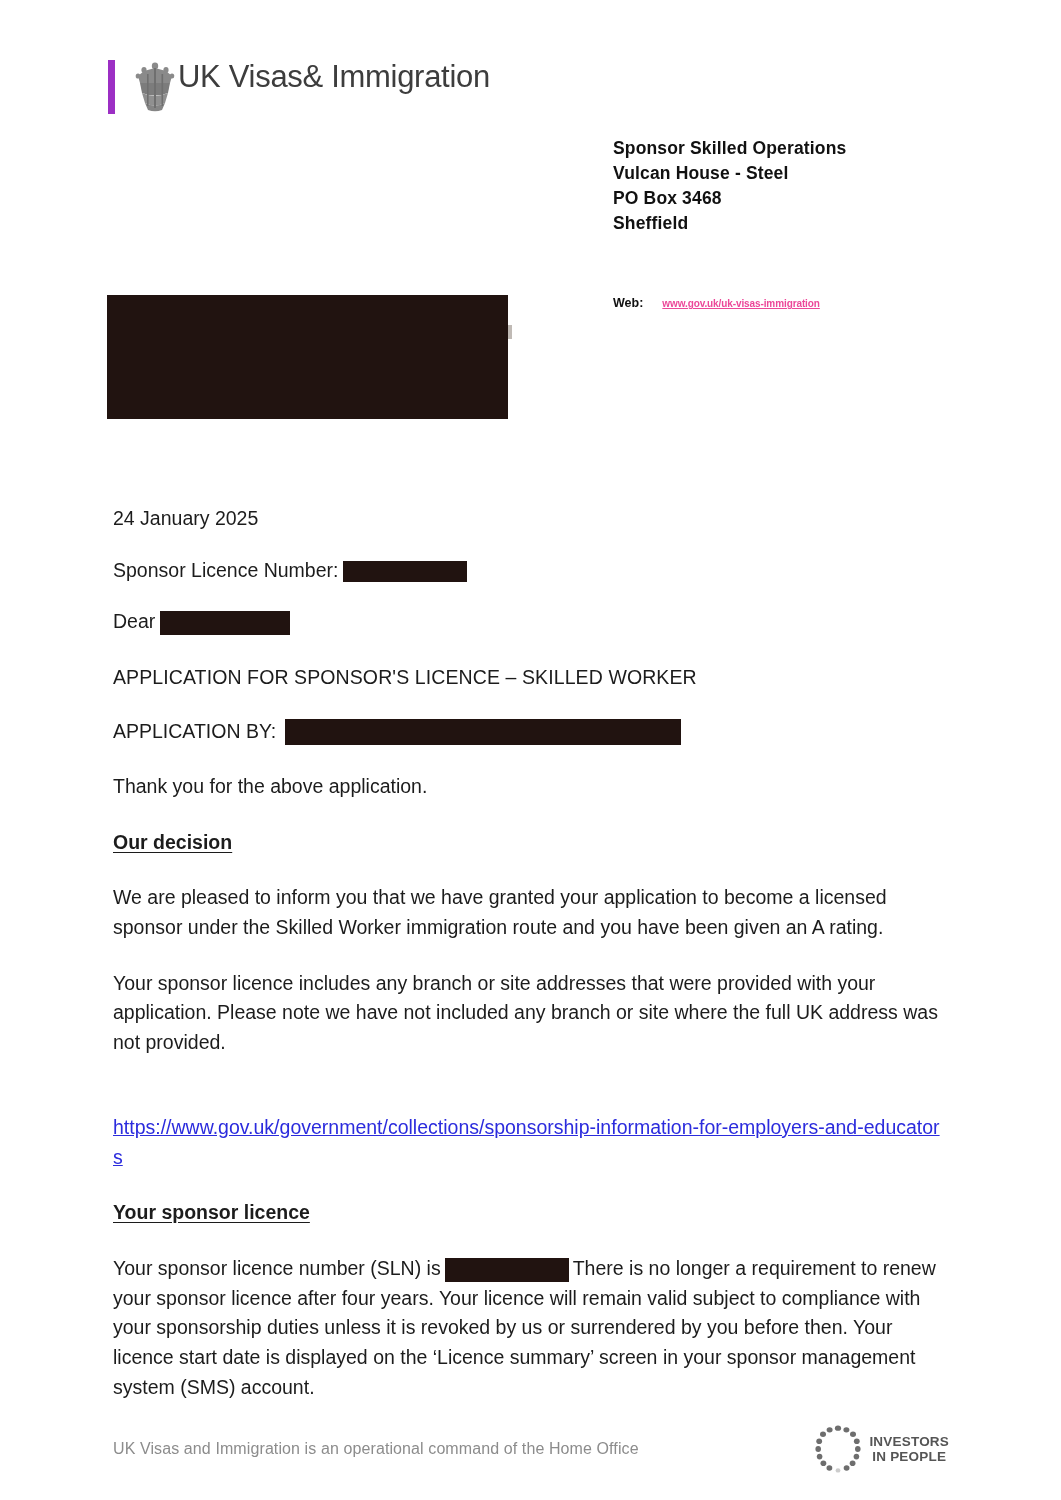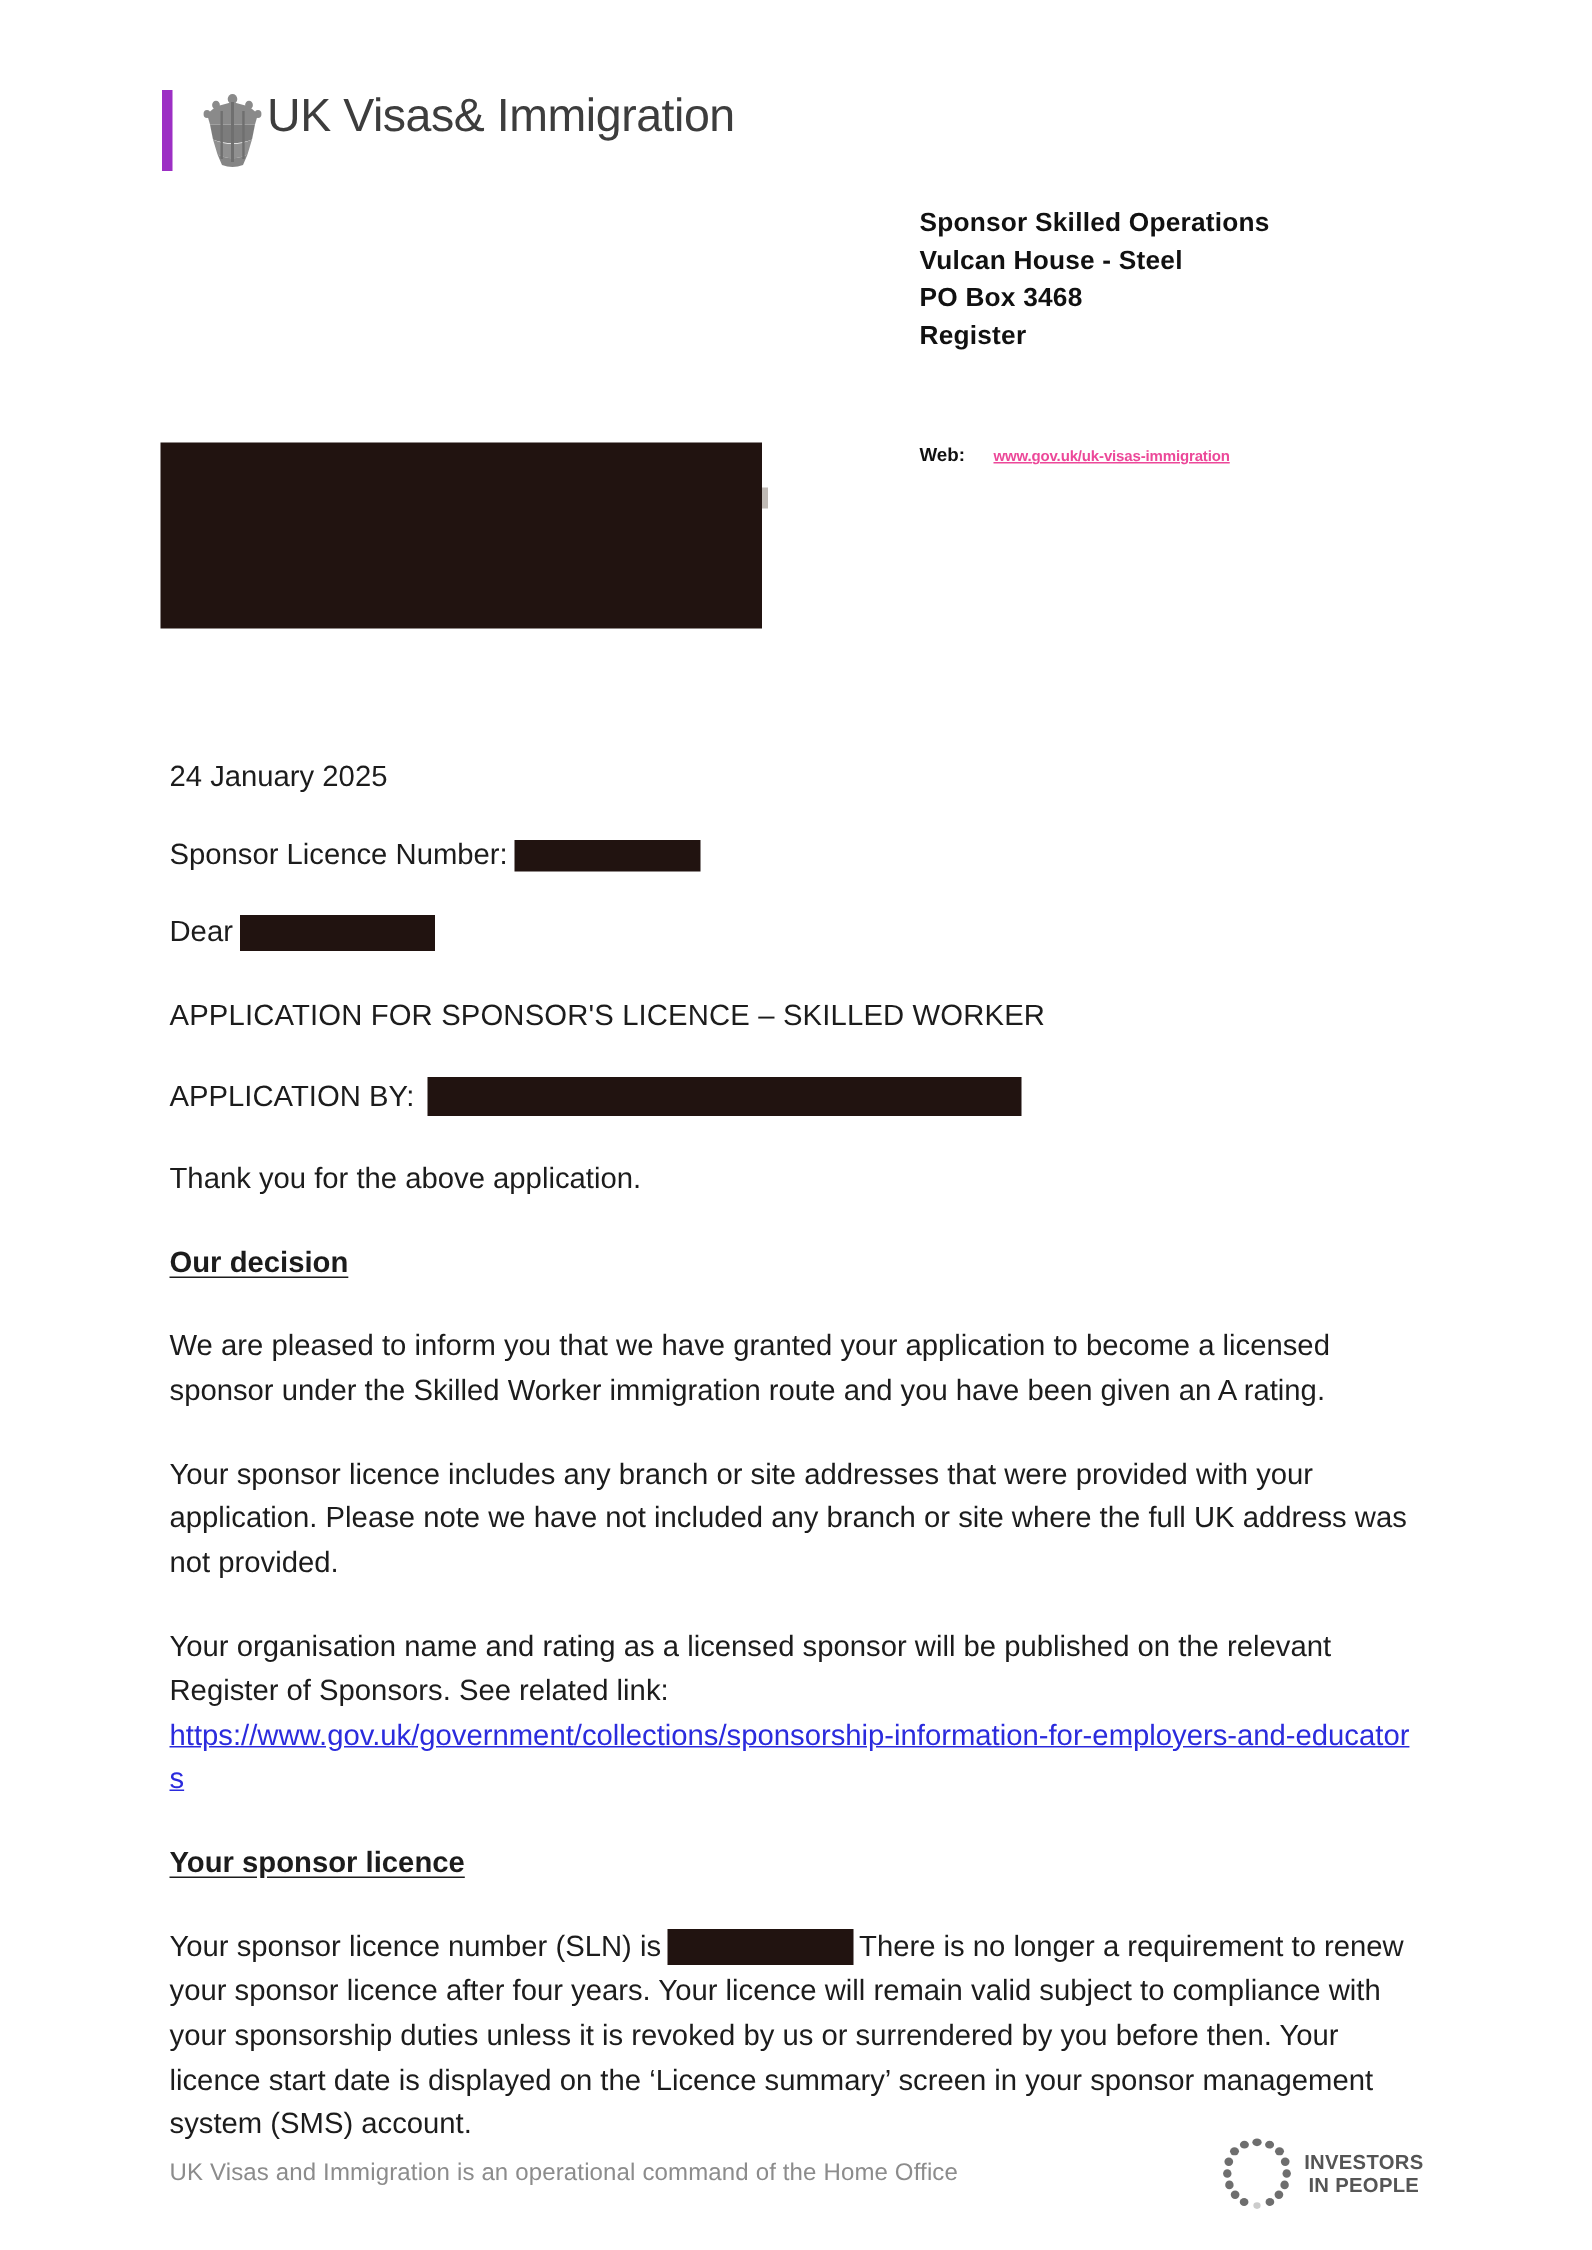--- a/index.html
+++ b/index.html
@@ -197,21 +197,21 @@
       </svg>
       <div class="logo-text">UK Visas</div>
       <div class="logo-text">&amp; Immigration</div>
     </div>
   </div>
 
   <div class="addr-block">
     <div>Sponsor Skilled Operations</div>
     <div>Vulcan House - Steel</div>
     <div>PO Box 3468</div>
-    <div>Register</div>
+    <div>Sheffield</div>
   </div>
 
   <div class="web-row">
     <span class="web-label">Web:</span>
     <a class="web-link" href="#">www.gov.uk/uk-visas-immigration</a>
   </div>
 
   <div class="redact redact-address"></div>
   <div class="redact-speck"></div>
 
@@ -235,21 +235,21 @@
 
     <p class="para">Thank you for the above application.</p>
 
     <p class="sec-head">Our decision</p>
 
     <p class="para">We are pleased to inform you that we have granted your application to become a licensed sponsor under the Skilled Worker immigration route and you have been given an A rating.</p>
 
     <p class="para">Your sponsor licence includes any branch or site addresses that were provided with your application. Please note we have not included any branch or site where the full UK address was not provided.</p>
 
     <p class="para">
-      <span>Your organisation name and rating as a licensed sponsor will be published on the relevant Register of Sponsors. See related link:</span><br>
+      <br>
       <a class="long-link" href="#">https://www.gov.uk/government/collections/sponsorship-information-for-employers-and-educators</a>
     </p>
 
     <p class="sec-head">Your sponsor licence</p>
 
     <p class="para">
       <span>Your sponsor licence number (SLN) is</span><span class="redact r-sln2"></span><span>There is no longer a requirement to renew your sponsor licence after four years. Your licence will remain valid subject to compliance with your sponsorship duties unless it is revoked by us or surrendered by you before then. Your licence start date is displayed on the ‘Licence summary’ screen in your sponsor management system (SMS) account.</span>
     </p>
 
   </div>

